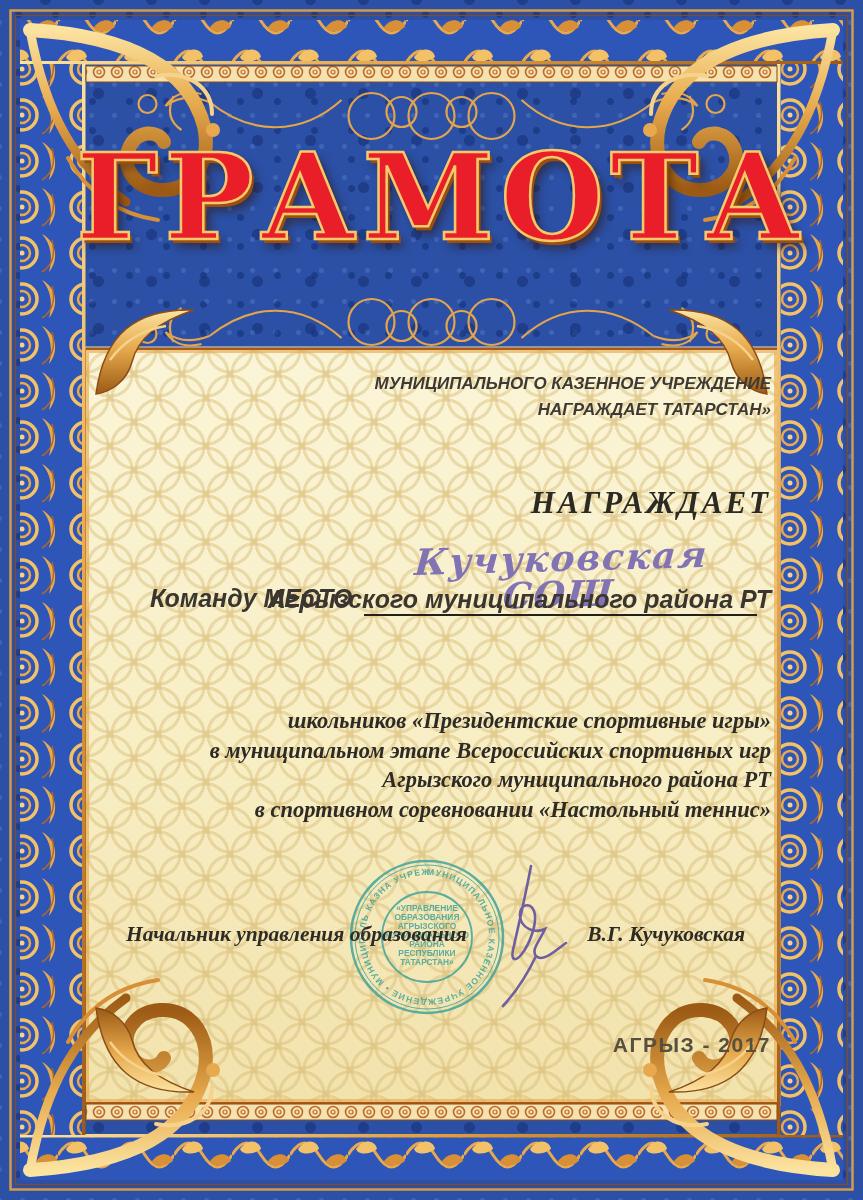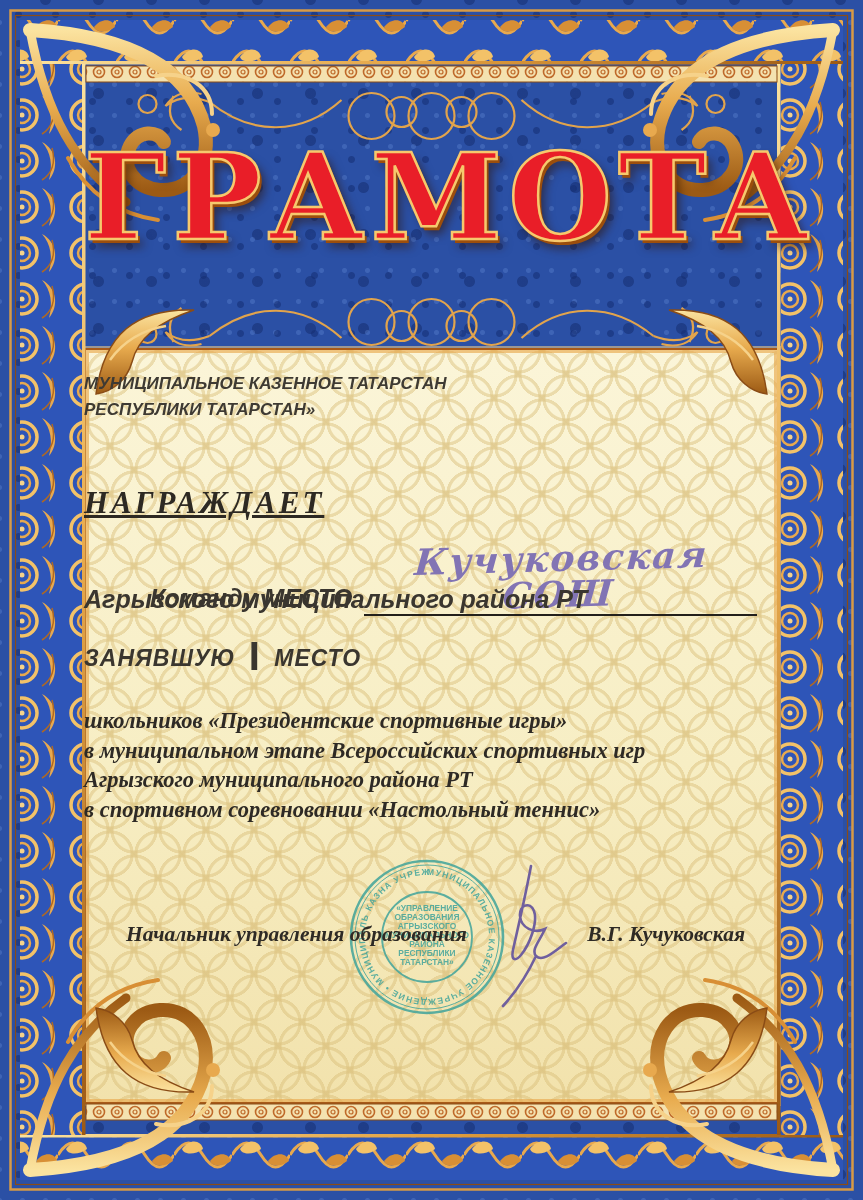--- a/index.html
+++ b/index.html
@@ -22,28 +22,28 @@
     background-color:#f8f0ca;
     background-image:
       radial-gradient(circle 24px at 24px 24px, transparent 20px, rgba(216,188,118,.45) 21px 23.5px, transparent 24px),
       radial-gradient(circle 24px at 0px 0px,   transparent 20px, rgba(216,188,118,.45) 21px 23.5px, transparent 24px),
       radial-gradient(circle 24px at 48px 0px,  transparent 20px, rgba(216,188,118,.45) 21px 23.5px, transparent 24px),
       radial-gradient(circle 24px at 0px 48px,  transparent 20px, rgba(216,188,118,.45) 21px 23.5px, transparent 24px),
       radial-gradient(circle 24px at 48px 48px, transparent 20px, rgba(216,188,118,.45) 21px 23.5px, transparent 24px),
       linear-gradient(180deg,#fbf5d8 0%,#f7eec4 55%,#f2e2ac 100%);
     background-size:48px 48px,48px 48px,48px 48px,48px 48px,48px 48px,100% 100%;
   }
-  .abs{position:absolute;left:84px;width:695px;text-align:left;}
+  .abs{position:absolute;left:76px;width:695px;text-align:right;}
   .title{
     top:138px;font:700 119px/1 "DejaVu Serif",serif;letter-spacing:6px;
     color:#e91e28;-webkit-text-stroke:2.5px #f6c96d;
     text-shadow:0 0 2px #7a3408, 3px 4px 0 #9c4e0c, 6px 8px 10px rgba(50,18,0,.55);
   }
   .org{top:371px;font:italic 700 17px/26px "Liberation Sans",sans-serif;color:#3e3a33;}
-  .awards{top:486px;font:italic 700 31px/1.1 "Liberation Serif",serif;letter-spacing:3px;color:#2d2923;text-decoration:underline;}
+  .awards{top:486px;font:italic 700 31px/1.1 "Liberation Serif",serif;letter-spacing:3px;color:#2d2923;}
   .recipient{
     position:absolute;left:150px;right:106px;top:540px;
     display:flex;align-items:baseline;gap:12px;
   }
   .recipient .prefix{font:italic 700 25px "Liberation Sans",sans-serif;color:#3a362f;white-space:nowrap;}
   .recipient .name-line{flex:1;border-bottom:2px solid #23201b;text-align:center;padding:0 6px 2px 6px;}
   .handwritten{
     display:inline-block;font:italic 600 36px/1 "DejaVu Serif",serif;
     color:#8274b4;letter-spacing:2px;transform:rotate(-1.6deg) skewX(-6deg);
   }
@@ -156,39 +156,34 @@
 
     <use href="#creamCurl" transform="translate(96,302)"></use>
     <use href="#creamCurl" transform="translate(767,302) scale(-1,1)"></use>
     <use href="#creamCurl" transform="translate(96,1100) scale(1,-1)"></use>
     <use href="#creamCurl" transform="translate(767,1100) scale(-1,-1)"></use>
   </svg>
 
   <div class="abs title">ГРАМОТА</div>
 
   <div class="abs org">
-    <div>МУНИЦИПАЛЬНОЕ КАЗЕННОЕ ТАТАРСТАН</div>
-    <div>РЕСПУБЛИКИ ТАТАРСТАН»</div>
+    <div>МУНИЦИПАЛЬНОГО КАЗЕННОЕ УЧРЕЖДЕНИЕ</div>
+    <div>НАГРАЖДАЕТ ТАТАРСТАН»</div>
   </div>
 
   <div class="abs awards">НАГРАЖДАЕТ</div>
 
   <div class="recipient">
     <span class="prefix">Команду  МЕСТО</span>
     <span class="name-line">
       <span class="handwritten">Кучуковская  СОШ</span>
     </span>
   </div>
   <div class="abs region">Агрызского муниципального района РТ</div>
 
-  <div class="abs place">
-    <span>ЗАНЯВШУЮ</span>
-    <span class="numeral">I</span>
-    <span>МЕСТО</span>
-  </div>
 
   <div class="abs desc">
     <div>школьников «Президентские спортивные игры»</div>
     <div>в муниципальном этапе Всероссийских спортивных игр</div>
     <div>Агрызского муниципального района РТ</div>
     <div>в спортивном соревновании «Настольный теннис»</div>
   </div>
 
   <svg class="seal" width="170" height="170" viewBox="0 0 170 170" aria-hidden="true">
     <circle cx="85" cy="85" r="76" fill="none" stroke="#46a69c" stroke-width="2.6"></circle>
@@ -210,13 +205,14 @@
   <div class="sigrow">
     <span>Начальник управления образования</span>
     <span>В.Г. Кучуковская</span>
   </div>
 
   <svg class="signature" width="120" height="160" viewBox="0 0 120 160" aria-hidden="true">
     <path d="M61,13 C54,50 46,83 43,97 C41,107 45,109 51,102 C60,91 68,69 64,58 C60,48 49,52 50,63
              C51,75 64,81 75,76 C69,89 61,97 66,103 C73,110 86,97 96,90 M66,103 C58,120 45,140 33,153" fill="none" stroke="#6f5f9e" stroke-width="2.6" stroke-linecap="round"></path>
   </svg>
 
+  <div class="abs footer">АГРЫЗ - 2017</div>
 </div>
 
 </body></html>

